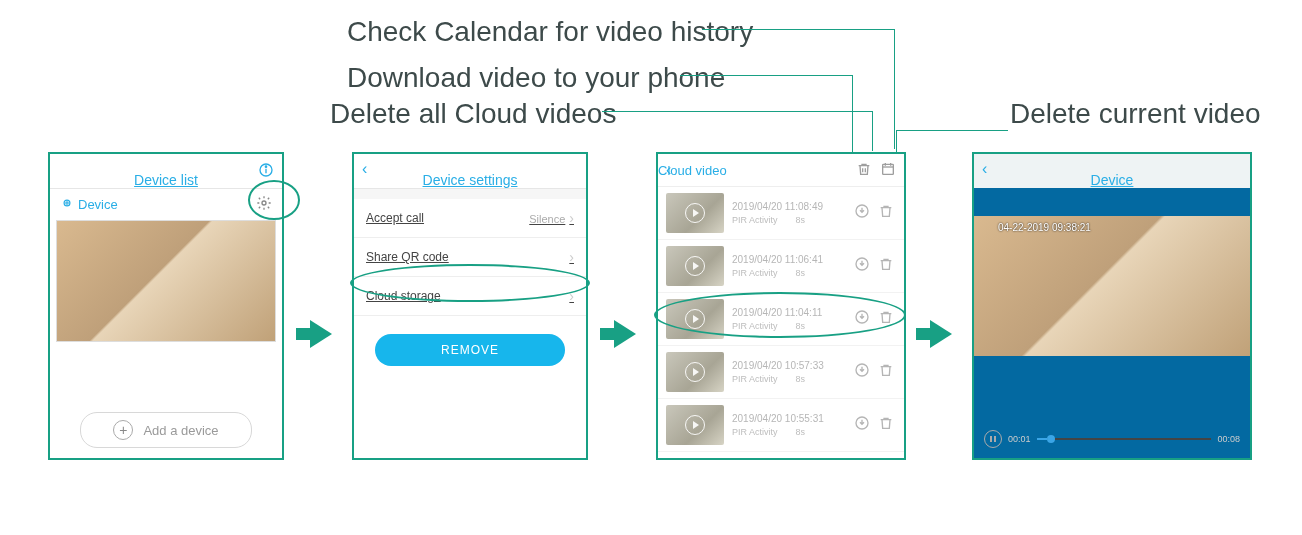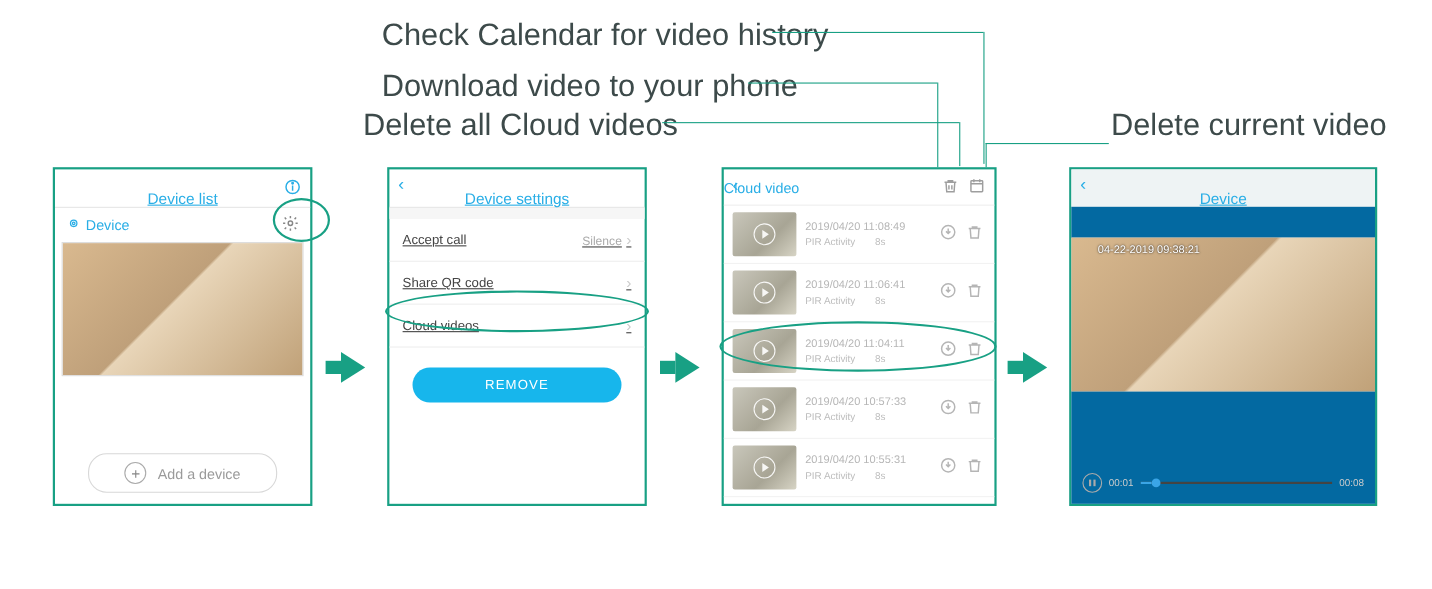--- a/index.html
+++ b/index.html
@@ -117,21 +117,21 @@
     <div style="height:10px;background:#f6f6f6;"></div>
     <div class="setrow">
       <span>Accept call</span>
       <span><span class="val">Silence</span><span class="chev">›</span></span>
     </div>
     <div class="setrow">
       <span>Share QR code</span>
       <span class="chev">›</span>
     </div>
     <div class="setrow">
-      <span>Cloud videos</span>
+      <span>Cloud storage</span>
       <span class="chev">›</span>
     </div>
     <div class="remove">
       <span>REMOVE</span>
     </div>
   </div>
   <div class="circle-annot" style="left:350px;top:264px;width:240px;height:38px;"></div>
 
   <div class="arrow" style="left:614px;top:320px;"></div>
 

